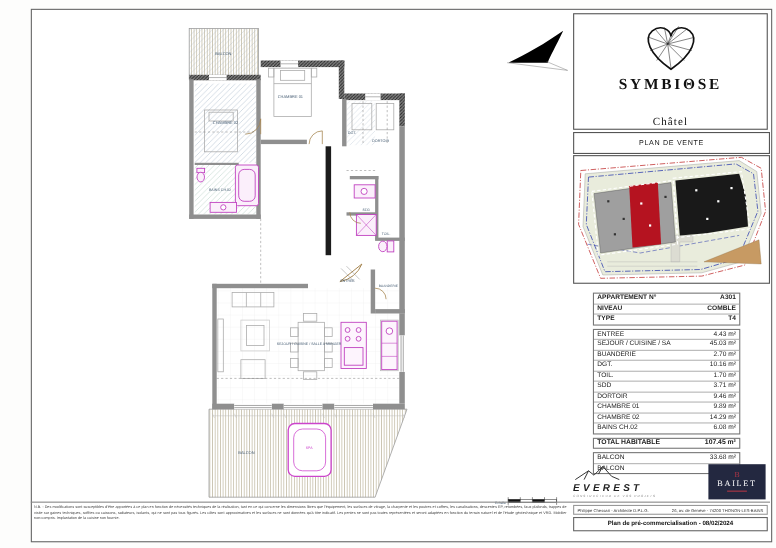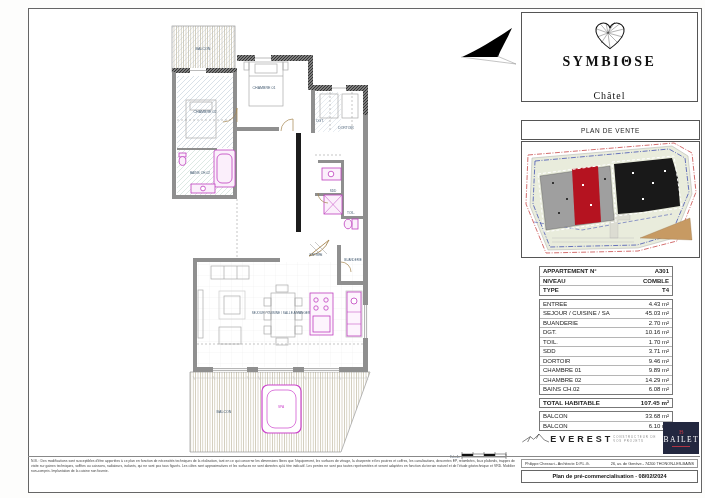--- a/index.html
+++ b/index.html
@@ -1,37 +1,37 @@
 <!DOCTYPE html>
 <html><head>
 <meta charset="utf-8">
 <style>
   html,body{margin:0;padding:0;}
   body{width:705px;height:498px;position:relative;background:#fdfdfc;overflow:hidden;
        font-family:"Liberation Sans", sans-serif;color:#222;}
   .abs{position:absolute;}
   .sheet{left:28px;top:8px;width:672px;height:483px;border:1px solid #666;background:#fff;}
   
-  .logo-box{left:521px;top:12px;width:177px;height:90px;border:1px solid #555;background:#fff;
+  .logo-box{left:521px;top:12px;width:177px;height:106px;border:1px solid #555;background:#fff;
             display:flex;flex-direction:column;align-items:center;justify-content:center;padding-top:5px;box-sizing:border-box;}
   .brand-name{font-family:"Liberation Serif",serif;font-size:14px;letter-spacing:2.5px;font-weight:bold;color:#111;margin-top:2px;}
   .brand-sub{font-family:"Liberation Serif",serif;font-size:10px;color:#111;letter-spacing:1px;margin-top:20px;}
   .pdv-box{left:521px;top:120px;width:177px;height:18px;border:1px solid #555;background:#fff;
            display:flex;align-items:center;justify-content:center;font-size:6.5px;letter-spacing:.6px;color:#222;}
   .site-box{left:521px;top:141px;width:177px;height:115px;border:1px solid #555;background:#fff;}
   
   .tbl{left:539px;top:266px;width:134px;font-size:6px;line-height:6.5px;color:#222;}
   .sec{border:1px solid #777;margin-bottom:3px;background:#fff;}
   .row{display:flex;justify-content:space-between;align-items:center;padding:1px 3px;border-bottom:1px solid #b5b5b5;}
   .row:last-child{border-bottom:none;}
   .hdr .row .lbl,.hdr .row .val{font-weight:bold;}
   .total .row .lbl,.total .row .val{font-weight:bold;font-size:6.2px;}
   
   .logos{left:521px;top:420px;width:177px;height:36px;display:flex;align-items:center;}
-  .everest{flex:1;display:flex;flex-direction:row;align-items:center;}
+  .everest{flex:1;display:flex;flex-direction:column;align-items:flex-start;font-style:italic;}
   .everest-name{font-size:9px;font-weight:bold;letter-spacing:3px;color:#222;margin-top:1px;}
   .everest-tag{font-size:2.8px;letter-spacing:1px;color:#888;margin-top:1px;}
   .bailet{width:52px;height:32px;background:#232840;display:flex;flex-direction:column;align-items:center;justify-content:center;margin-right:2px;}
   .bailet-mono{font-family:"Liberation Serif",serif;font-size:7px;color:#b03545;line-height:6px;}
   .bailet-name{font-family:"Liberation Serif",serif;font-size:7.5px;letter-spacing:1.5px;color:#fff;}
   .bailet-rule{width:18px;height:1px;background:#b03545;margin-top:1.5px;}
   
   .foot-sep{left:28px;top:456px;width:672px;height:0;border-top:1px solid #888;}
   .disclaimer{left:31px;top:459px;width:484px;font-size:3.4px;line-height:1.4;color:#444;text-align:justify;}
   .credits{left:521px;top:459px;width:177px;}

